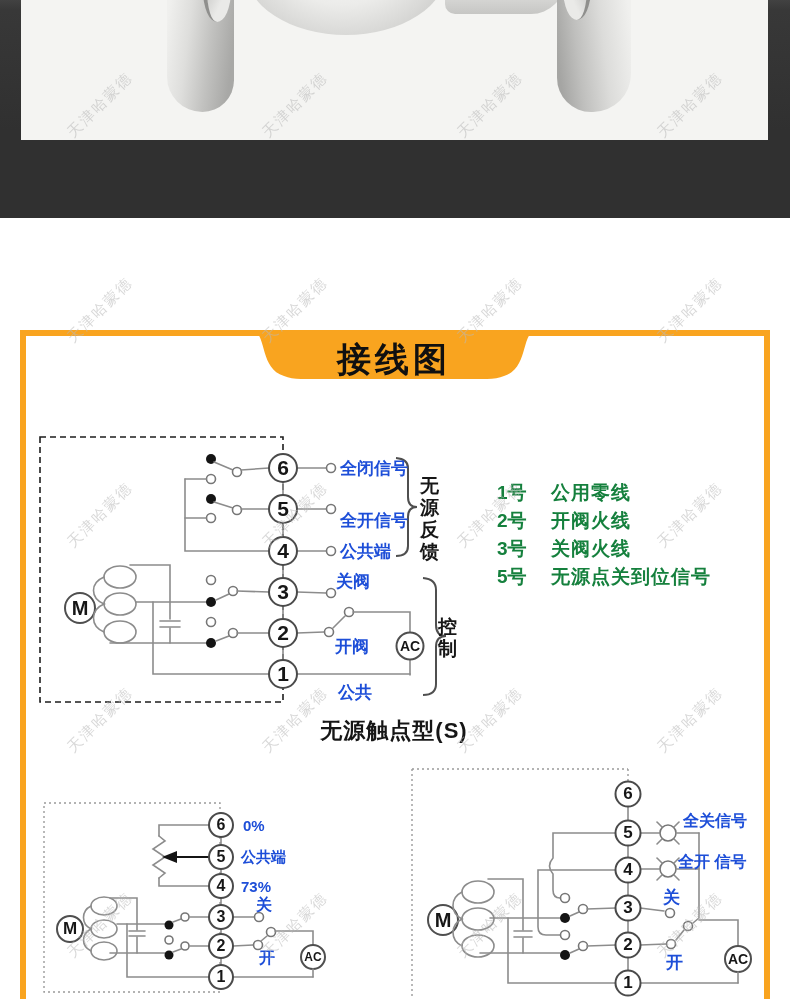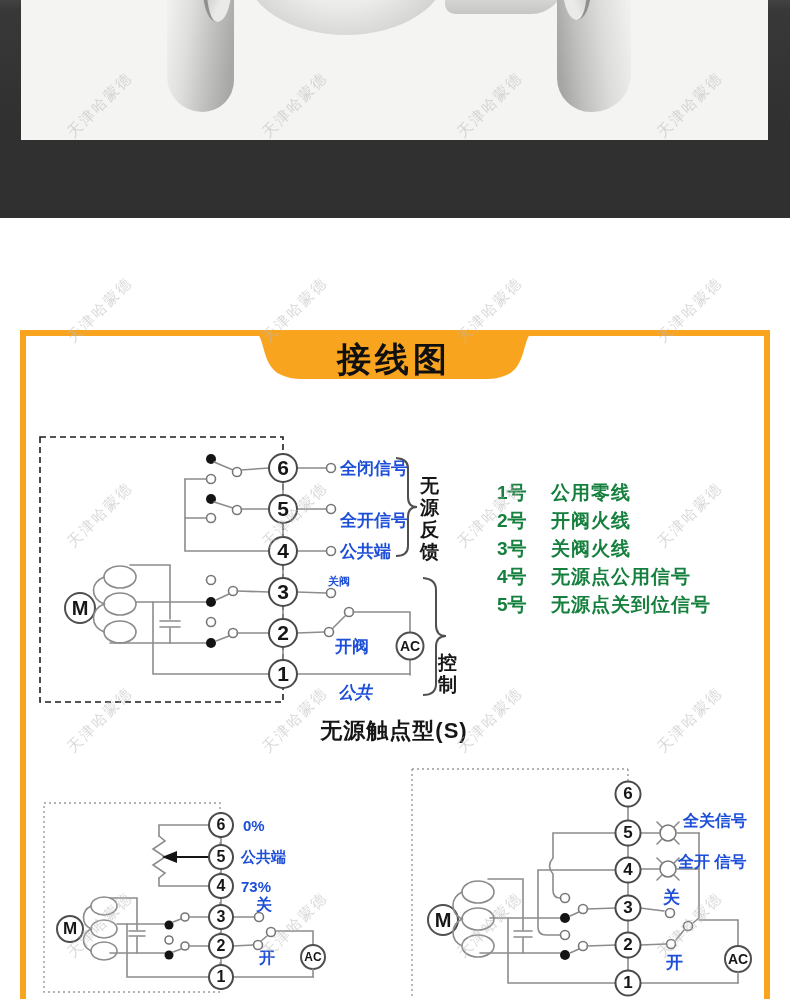--- a/index.html
+++ b/index.html
@@ -311,45 +311,41 @@
   <div class="ctr" style="left:283px;top:468px;font-size:21px;">6</div>
   <div class="ctr" style="left:283px;top:509px;font-size:21px;">5</div>
   <div class="ctr" style="left:283px;top:551px;font-size:21px;">4</div>
   <div class="ctr" style="left:283px;top:592px;font-size:21px;">3</div>
   <div class="ctr" style="left:283px;top:633px;font-size:21px;">2</div>
   <div class="ctr" style="left:283px;top:674px;font-size:21px;">1</div>
 
   <div class="txt" style="left:340px;top:468px;font-size:17px;">全闭信号</div>
   <div class="txt" style="left:340px;top:512px;font-size:17px;margin-top:8px;">全开信号</div>
   <div class="txt" style="left:340px;top:551px;font-size:17px;">公共端</div>
-  <div class="txt" style="left:328px;top:581px;font-size:11px;">关阀</div>
+  <div class="txt" style="left:336px;top:581px;font-size:17px;">关阀</div>
   <div class="txt" style="left:335px;top:646px;font-size:17px;">开阀</div>
-  <div class="txt" style="left:338px;top:692px;font-size:17px;font-style:italic;">公共</div>
+  <div class="txt" style="left:338px;top:692px;font-size:17px;">公共</div>
   <div class="ctr" style="left:410px;top:646px;font-size:14px;">AC</div>
   <div class="ctr" style="left:80px;top:608px;font-size:20px;">M</div>
   <div class="vlbl" style="left:407px;top:475px;margin-left:12px;">无源反馈</div>
-  <div class="vlbl" style="left:437px;top:616px;margin-top:36px;">控制</div>
+  <div class="vlbl" style="left:437px;top:616px;">控制</div>
   <div class="ctr" style="left:370px;top:731px;font-size:22px;letter-spacing:1px;margin-left:24px;">无源触点型(S)</div>
 
   <div class="legend">
     <div class="row">
         <span class="num">1号</span>
         <span class="desc">公用零线</span>
       </div>
     <div class="row">
         <span class="num">2号</span>
         <span class="desc">开阀火线</span>
       </div>
     <div class="row">
         <span class="num">3号</span>
         <span class="desc">关阀火线</span>
-      </div>
-    <div class="row">
-        <span class="num">4号</span>
-        <span class="desc">无源点公用信号</span>
       </div>
     <div class="row">
         <span class="num">5号</span>
         <span class="desc">无源点关到位信号</span>
       </div>
   </div>
 
   <div class="ctr" style="left:221px;top:825px;font-size:16px;">6</div>
   <div class="ctr" style="left:221px;top:857px;font-size:16px;">5</div>
   <div class="ctr" style="left:221px;top:886px;font-size:16px;">4</div>

